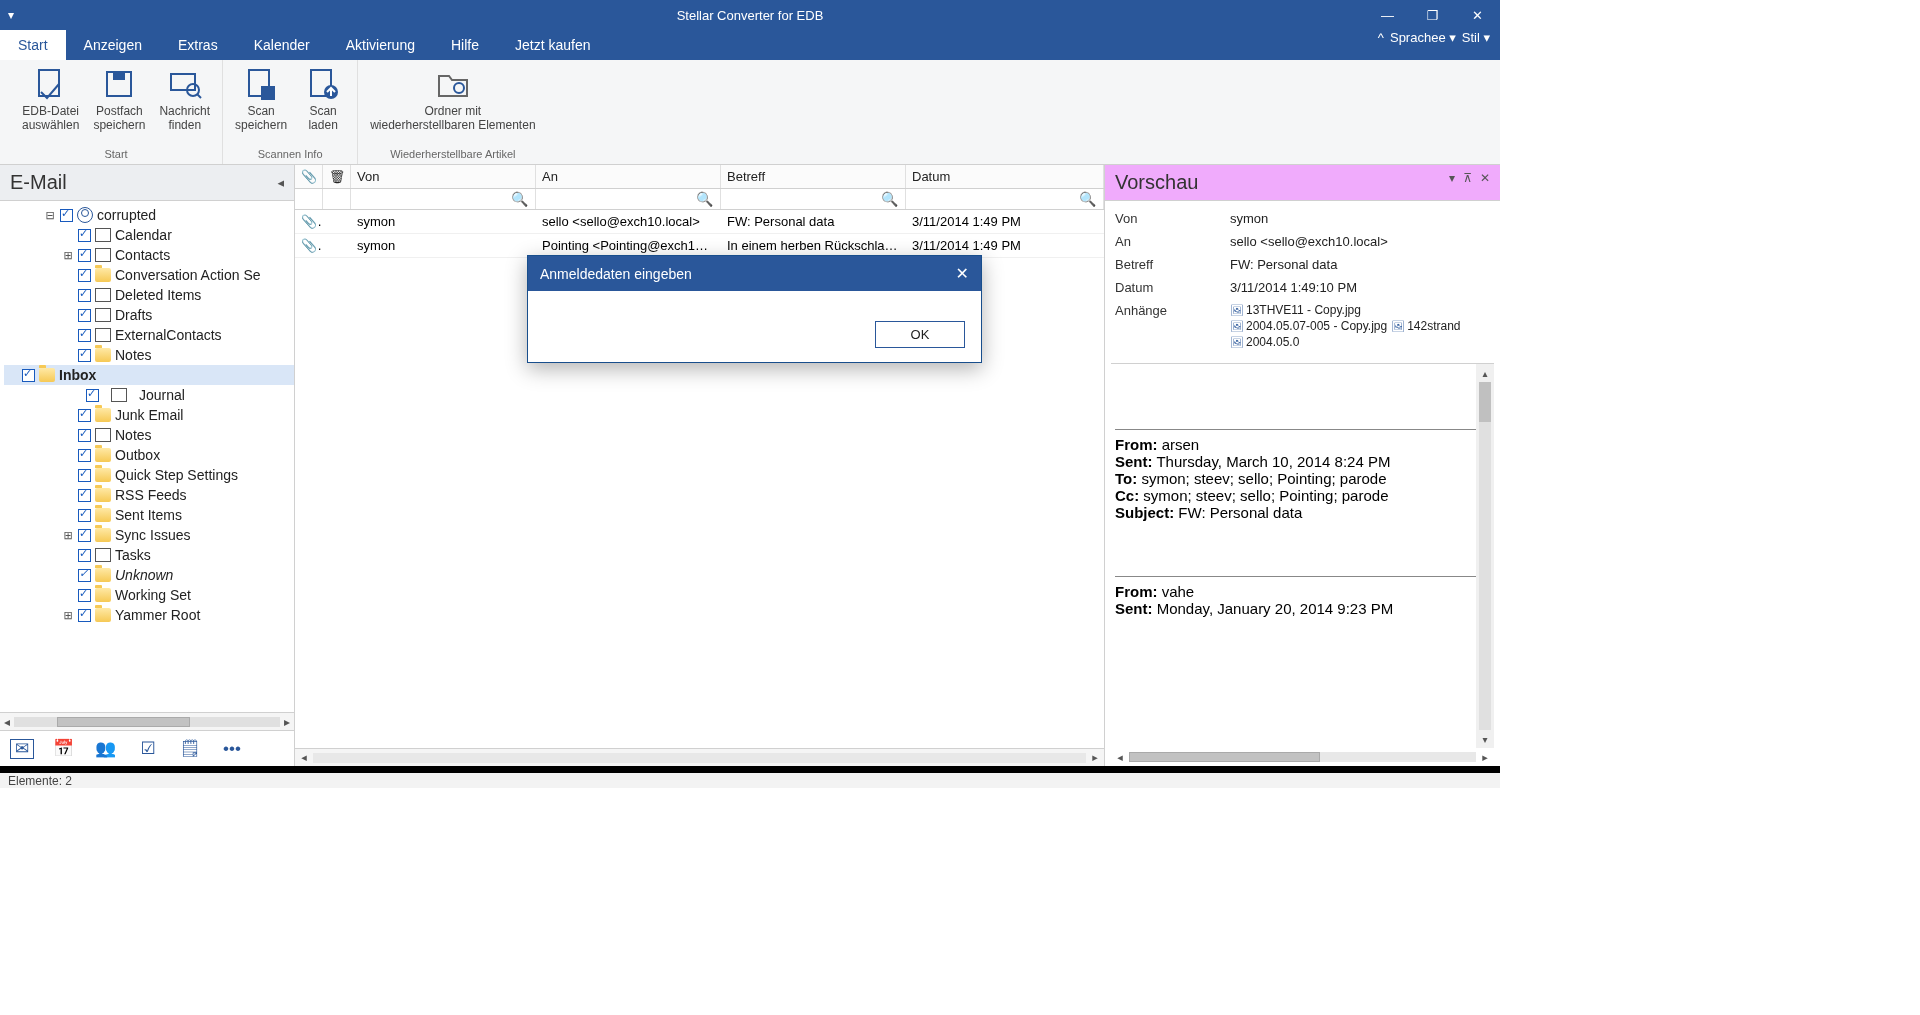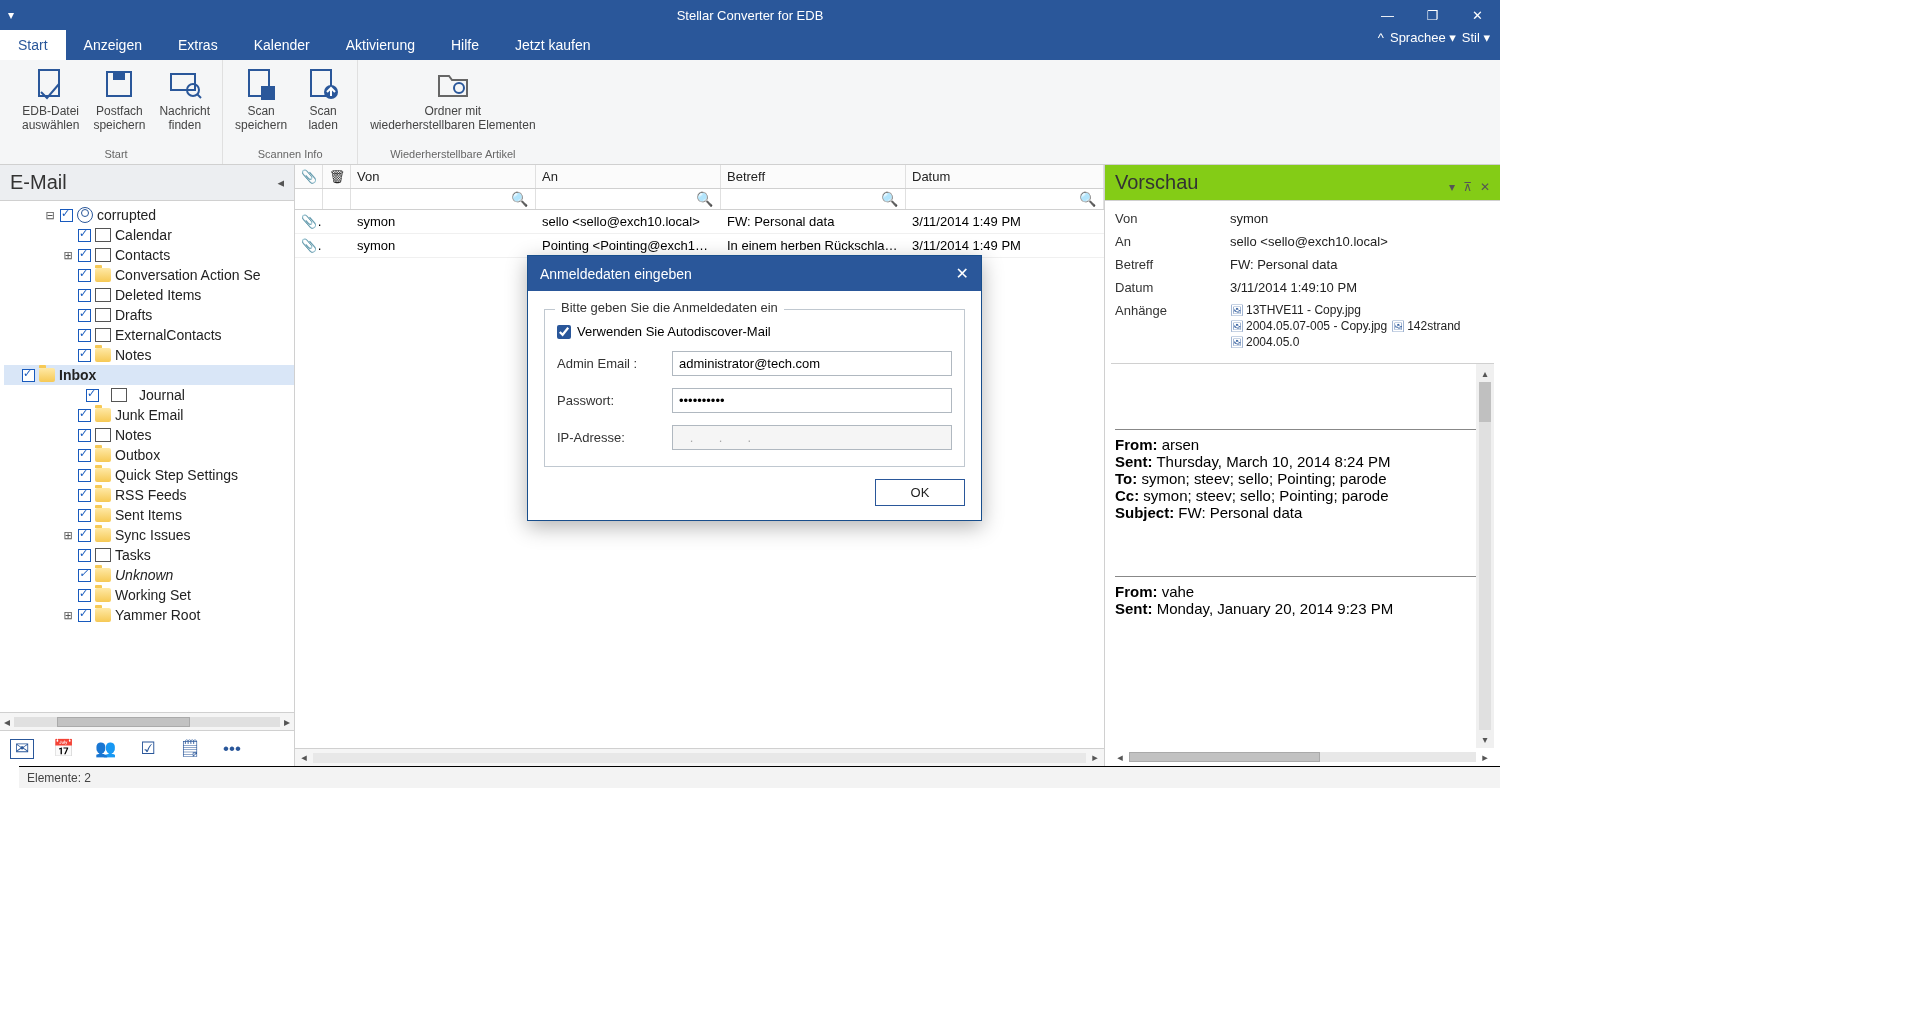--- a/index.html
+++ b/index.html
@@ -67,21 +67,21 @@
 .c-von { width:185px; }
 .c-an { width:185px; }
 .c-betr { width:185px; }
 .c-dat { flex:1; }
 .hscroll { height:18px; border-top:1px solid #d0d0d0; background:#f5f5f5; display:flex; align-items:center; }
 .hscroll .lt, .hscroll .rt { width:18px; text-align:center; color:#555; font-size:11px; }
 .hscroll .trk { flex:1; height:10px; background:#e8e8e8; position:relative; }
 
 
 .prev-pane { width:395px; display:flex; flex-direction:column; }
-.prev-header { background:#84cc16; padding:6px 10px; font-size:20px; color:#333; border-bottom:1px solid #d0d0d0; display:flex; justify-content:space-between; align-items:flex-end; }
+.prev-header { background:#f0abfc; padding:6px 10px; font-size:20px; color:#333; border-bottom:1px solid #d0d0d0; display:flex; justify-content:space-between; align-items:flex-start; }
 .prev-header .icons { font-size:12px; color:#555; display:flex; gap:8px; }
 .prev-meta { padding:6px 10px; font-size:13px; }
 .prev-meta .mrow { display:flex; padding:4px 0; }
 .prev-meta .mlbl { width:115px; color:#333; }
 .prev-meta .mval { flex:1; color:#222; }
 .attach-list { display:flex; flex-wrap:wrap; gap:2px 4px; }
 .attach-item { font-size:12px; display:flex; align-items:center; gap:2px; white-space:nowrap; }
 .attach-ico { color:#2a579a; font-size:11px; }
 .prev-body { flex:1; border-top:1px solid #d0d0d0; margin:4px 6px 0; position:relative; overflow:hidden; }
 .prev-body-inner { padding:10px 4px; font-size:15px; font-family: Calibri, Arial, sans-serif; }
@@ -89,21 +89,21 @@
 .prev-vscroll { position:absolute; right:0; top:0; bottom:0; width:18px; background:#f0f0f0; display:flex; flex-direction:column; align-items:center; }
 .prev-vscroll .up, .prev-vscroll .dn { height:18px; font-size:10px; color:#555; display:flex; align-items:center; justify-content:center;}
 .prev-vscroll .trk { flex:1; width:12px; background:#e0e0e0; position:relative; }
 .prev-vscroll .thumb { position:absolute; top:0; height:40px; width:12px; background:#c0c0c0; }
 .prev-hscroll { height:18px; display:flex; align-items:center; margin:0 6px; }
 .prev-hscroll .lt, .prev-hscroll .rt { width:18px; text-align:center; font-size:11px; color:#555;}
 .prev-hscroll .trk { flex:1; height:10px; background:#e8e8e8; position:relative; }
 .prev-hscroll .thumb { position:absolute; left:0; height:10px; width:55%; background:#c2c2c2; border:1px solid #aaa; }
 
 
-.statusbar { height:22px; background:#f3f3f3; border-top:1px solid #000000; font-size:12px; color:#444; display:flex; align-items:center; padding:0 8px;margin-left:19px; }
+.statusbar { height:22px; background:#f3f3f3; border-top:7px solid #000000; font-size:12px; color:#444; display:flex; align-items:center; padding:0 8px; }
 
 
 .modal { position:absolute; left:527px; top:255px; width:455px; background:#fff; border:1px solid #184e8c; box-shadow:0 6px 20px rgba(0,0,0,0.3); }
 .modal-title { background:#2a579a; color:#fff; padding:8px 12px; font-size:14px; display:flex; justify-content:space-between; align-items:center; }
 .modal-title .close { font-size:16px; cursor:pointer; }
 .modal-body { padding:18px 16px 14px; }
 .fieldset { border:1px solid #c0c8d0; padding:14px 12px 16px; position:relative; }
 .fieldset-legend { position:absolute; top:-10px; left:10px; background:#fff; padding:0 6px; font-size:13px; color:#333; }
 .field-row { display:flex; align-items:center; margin:12px 0 0; font-size:13px; }
 .field-row .flbl { width:115px; color:#333; }
@@ -516,36 +516,17 @@
 <div class="statusbar">
   <span>Elemente: 2</span>
 </div>
 
 <div class="modal">
   <div class="modal-title">
     <span>Anmeldedaten eingeben</span>
     <span class="close">✕</span>
   </div>
   <div class="modal-body">
-    <div class="fieldset">
-      <div class="fieldset-legend">Bitte geben Sie die Anmeldedaten ein</div>
-      <div class="chk-row">
-        <input type="checkbox" checked="" style="">
-        <span>Verwenden Sie Autodiscover-Mail</span>
-      </div>
-      <div class="field-row">
-        <div class="flbl">Admin Email :</div>
-        <input type="text" value="administrator@tech.com" style="">
-      </div>
-      <div class="field-row">
-        <div class="flbl">Passwort:</div>
-        <input type="text" value="••••••••••" style="">
-      </div>
-      <div class="field-row">
-        <div class="flbl">IP-Adresse:</div>
-        <input type="text" disabled="" value="   .       .       .   " style="">
-      </div>
-    </div>
     <div class="modal-actions">
       <button>OK</button>
     </div>
   </div>
 </div>
 
 </body></html>

